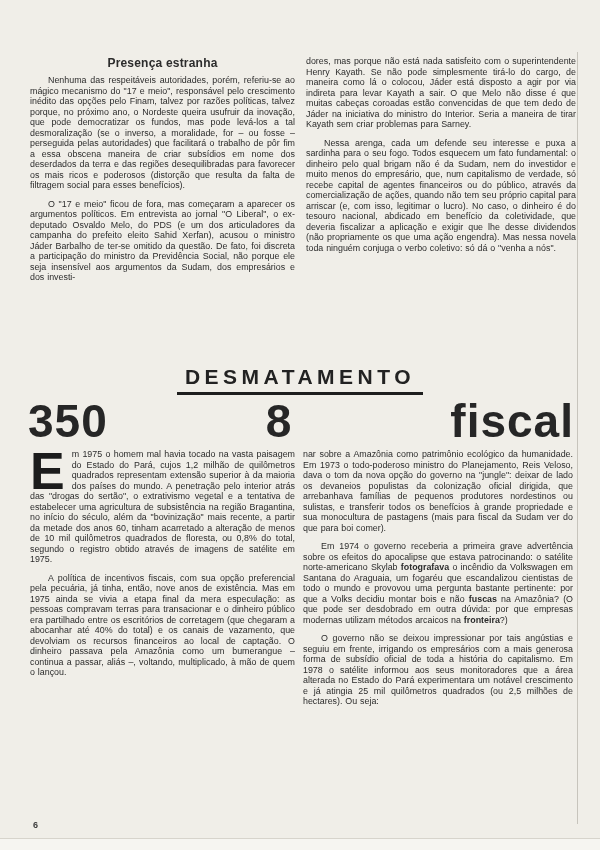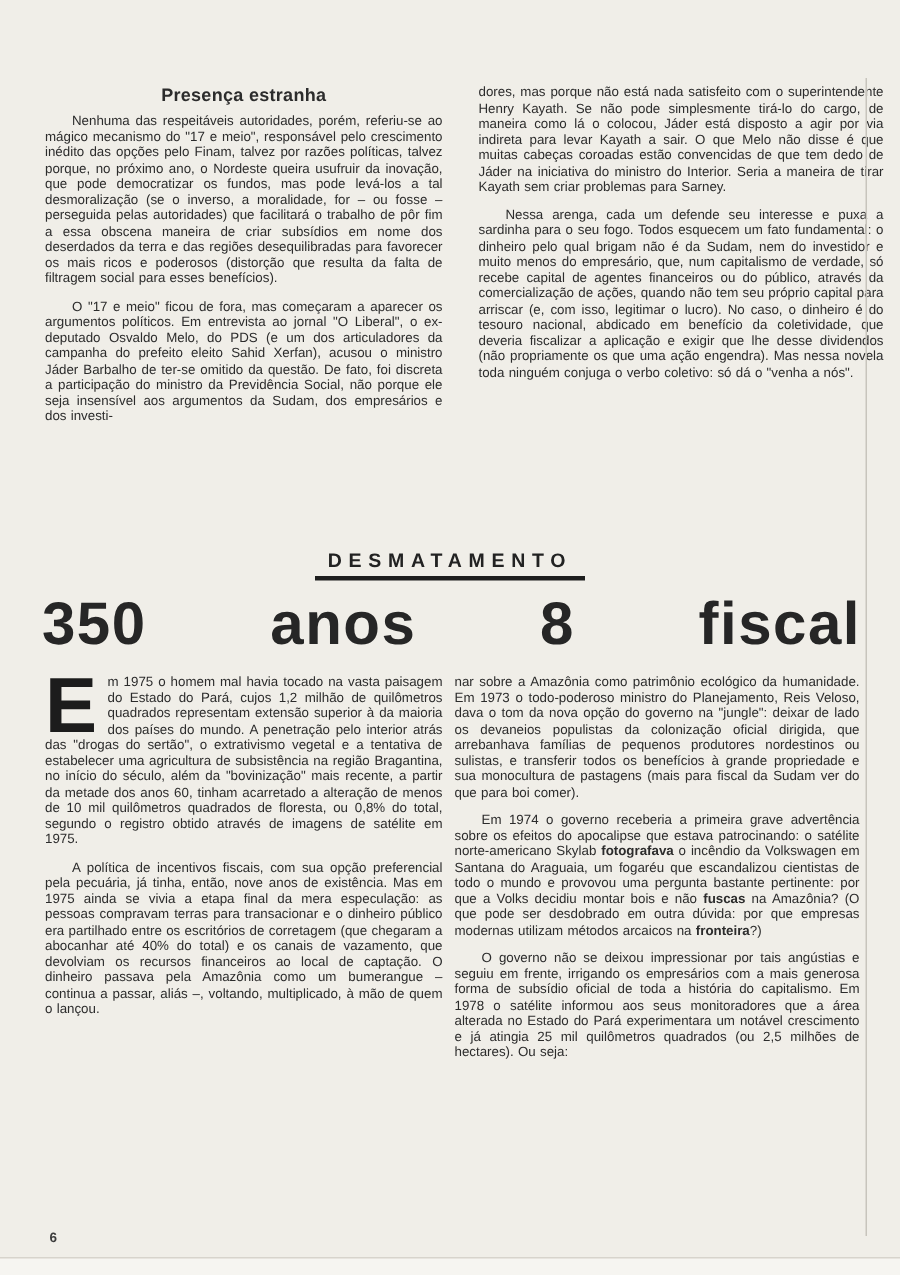--- a/index.html
+++ b/index.html
@@ -9,47 +9,47 @@
   }
   html,body{margin:0;padding:0;}
   body{
     width:600px;height:850px;
     background:var(--bg);
     color:var(--ink);
     font-family:"Liberation Sans", sans-serif;
     position:relative;
     overflow:hidden;
   }
-  .topsec{position:absolute;top:56px;left:30px;display:flex;gap:24px;}
+  .topsec{position:absolute;top:56px;left:30px;display:flex;gap:11px;}
   .artsec{position:absolute;top:449px;left:30px;display:flex;gap:8px;}
   .col.left{width:265px;}
   .col.right{width:270px;}
   .subhead{
     font-size:12px;font-weight:bold;text-align:center;
     margin:0 0 5px 0;letter-spacing:.2px;
   }
   .para{
     margin:0 0 8px 0;
     font-size:8.9px;line-height:10.5px;
     text-align:justify;text-indent:18px;
     word-spacing:.4px;
   }
   .para.noindent{text-indent:0;}
   .para b{font-weight:bold;}
   .kicker-wrap{position:absolute;top:365px;left:0;width:600px;text-align:center;}
   .kicker{
     display:inline-block;
-    font-size:13px;font-weight:bold;letter-spacing:4.5px;
+    font-size:21px;font-weight:bold;letter-spacing:4.5px;
     padding:0 8px 3px 8px;
     border-bottom:3px solid var(--rule);
     color:#222;
   }
   .headline{
     position:absolute;top:394px;left:28px;width:546px;margin:0;
-    font-size:40px;font-weight:bold;letter-spacing:1px;
+    font-size:46px;font-weight:bold;letter-spacing:1px;
     color:#262626;
     text-align:justify;
     text-align-last:justify;
     white-space:nowrap;
     display:flex;justify-content:space-between;
   }
   .dropcap{
     float:left;
     font-size:52px;line-height:40px;font-weight:bold;
     margin:2px 7px 0 0;color:#1c1c1c;
@@ -81,21 +81,20 @@
         </div>
     </div>
   </div>
 
   <div class="kicker-wrap">
     <span class="kicker">DESMATAMENTO</span>
   </div>
 
   <h1 class="headline">
       <span>350</span>
-      <span>anos</span>
       <span>8</span>
       <span>fiscal</span>
     </h1>
 
   <div class="artsec">
     <div class="col left">
       <p class="para noindent"><span class="dropcap">E</span><span>m 1975 o homem mal havia tocado na vasta paisagem do Estado do Pará, cujos 1,2 milhão de quilômetros quadrados representam extensão superior à da maioria dos países do mundo. A penetração pelo interior atrás das "drogas do sertão", o extrativismo vegetal e a tentativa de estabelecer uma agricultura de subsistência na região Bragantina, no início do século, além da "bovinização" mais recente, a partir da metade dos anos 60, tinham acarretado a alteração de menos de 10 mil quilômetros quadrados de floresta, ou 0,8% do total, segundo o registro obtido através de imagens de satélite em 1975.</span></p>
       <div>
           <p class="para">A política de incentivos fiscais, com sua opção preferencial pela pecuária, já tinha, então, nove anos de existência. Mas em 1975 ainda se vivia a etapa final da mera especulação: as pessoas compravam terras para transacionar e o dinheiro público era partilhado entre os escritórios de corretagem (que chegaram a abocanhar até 40% do total) e os canais de vazamento, que devolviam os recursos financeiros ao local de captação. O dinheiro passava pela Amazônia como um bumerangue – continua a passar, aliás –, voltando, multiplicado, à mão de quem o lançou.</p>
         </div>

